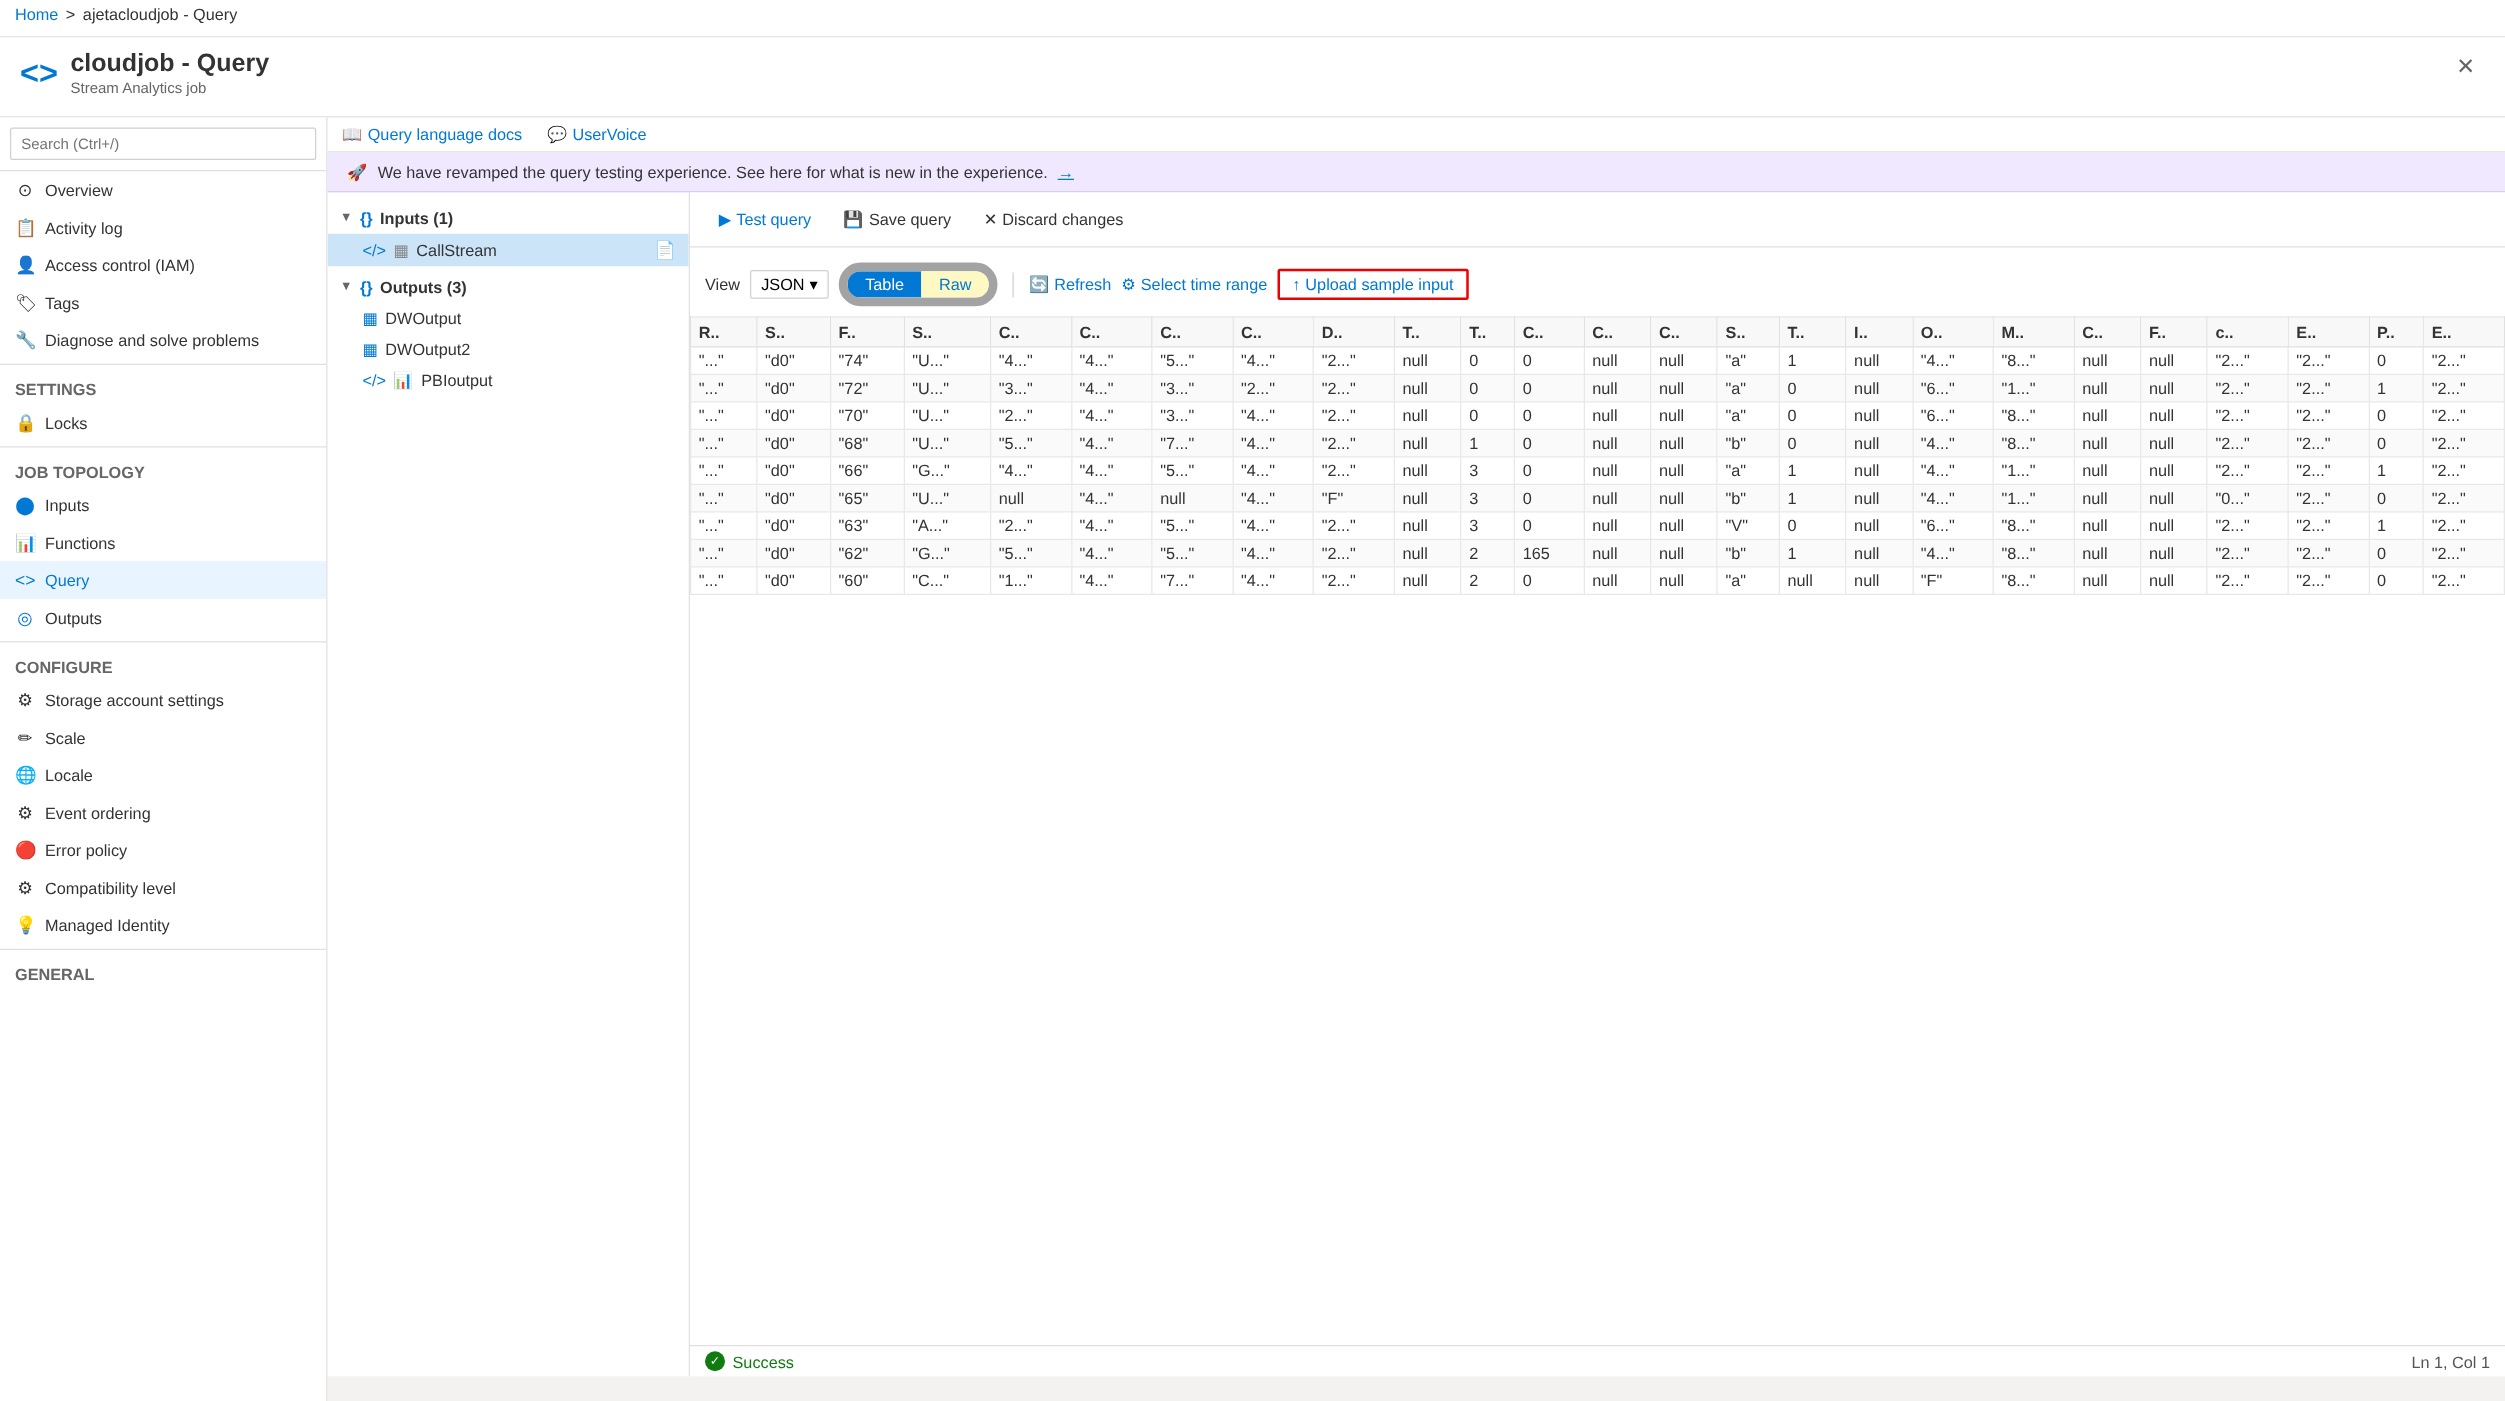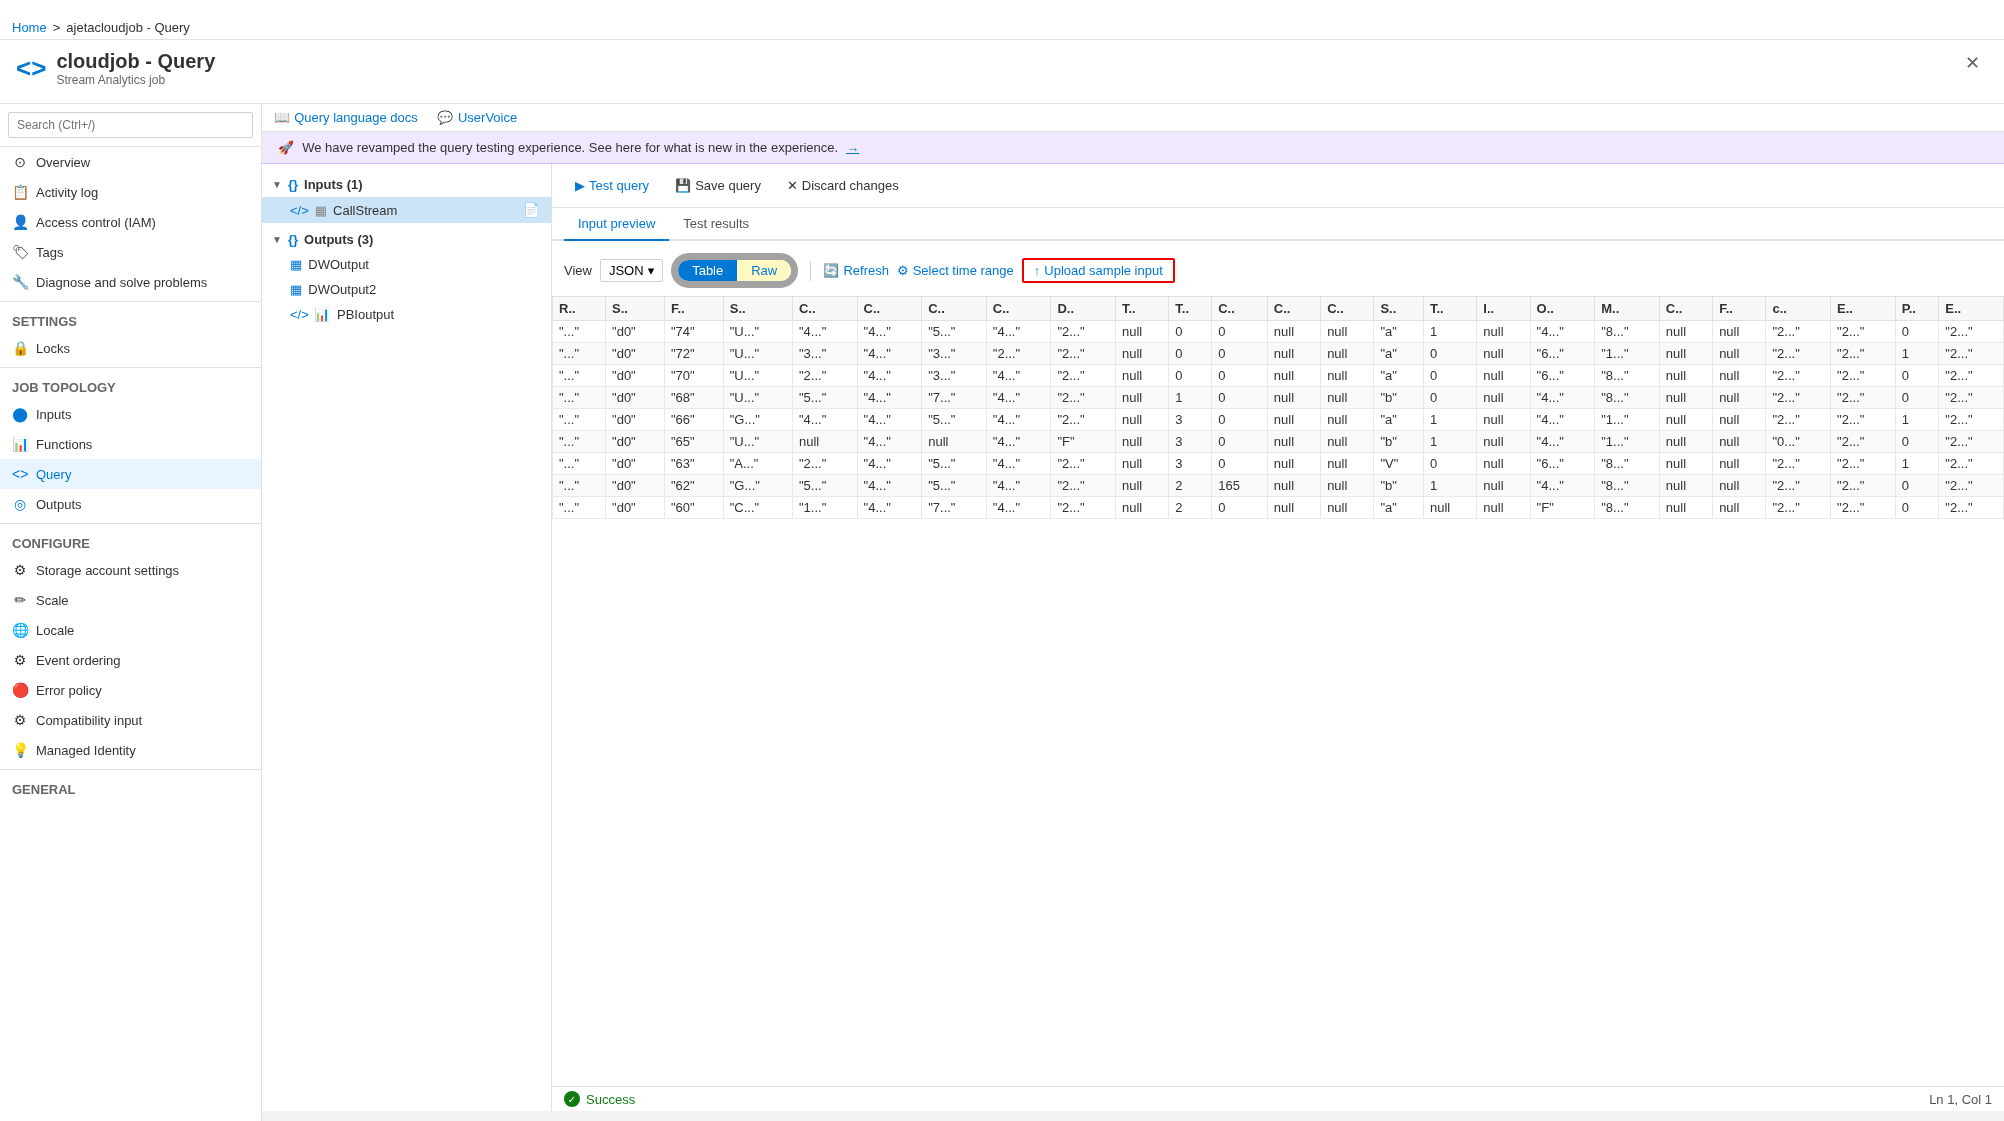--- a/index.html
+++ b/index.html
@@ -4,22 +4,22 @@
   <style>
     * { box-sizing: border-box; margin: 0; padding: 0; font-family: 'Segoe UI', Arial, sans-serif; font-size: 13px; }
     body { background: #f3f2f1; overflow: hidden; width: 2004px; height: 1121px; }
 
     
     .top-bar {
       background: #fff;
       border-bottom: 1px solid #e0e0e0;
       padding: 4px 12px;
       display: flex;
-      align-items: flex-end;
-      height: 40px;
+      align-items: flex-start;
+      height: 30px;
     }
     .breadcrumb { display: flex; align-items: center; gap: 6px; font-size: 12px; color: #0078d4; }
     .breadcrumb span { color: #333; }
 
     
     .header {
       background: #fff;
       padding: 10px 16px 8px;
       display: flex;
       align-items: flex-start;
@@ -411,21 +411,21 @@
     <div class="sidebar-item">
       <span class="icon">⚙</span>
       <span>Event ordering</span>
     </div>
     <div class="sidebar-item">
       <span class="icon" style="color:#e00;">🔴</span>
       <span>Error policy</span>
     </div>
     <div class="sidebar-item">
       <span class="icon">⚙</span>
-      <span>Compatibility input</span>
+      <span>Compatibility level</span>
     </div>
     <div class="sidebar-item">
       <span class="icon" style="color:#f0a000;">💡</span>
       <span>Managed Identity</span>
     </div>
 
     <div class="sidebar-divider"></div>
     <div class="sidebar-section-label">General</div>
   </div>
 
@@ -499,24 +499,20 @@
             <span>Save query</span>
           </button>
           <button class="btn">
             <span>✕</span>
             <span>Discard changes</span>
           </button>
         </div>
 
 
         <div class="results-area">
-          <div class="results-tabs">
-            <div class="results-tab active">Input preview</div>
-            <div class="results-tab">Test results</div>
-          </div>
 
           <div class="results-content">
 
             <div class="results-controls">
               <span class="view-label">View</span>
               <div class="view-dropdown">
                 <span>JSON</span>
                 <span>▾</span>
               </div>
               <div class="toggle-group">

